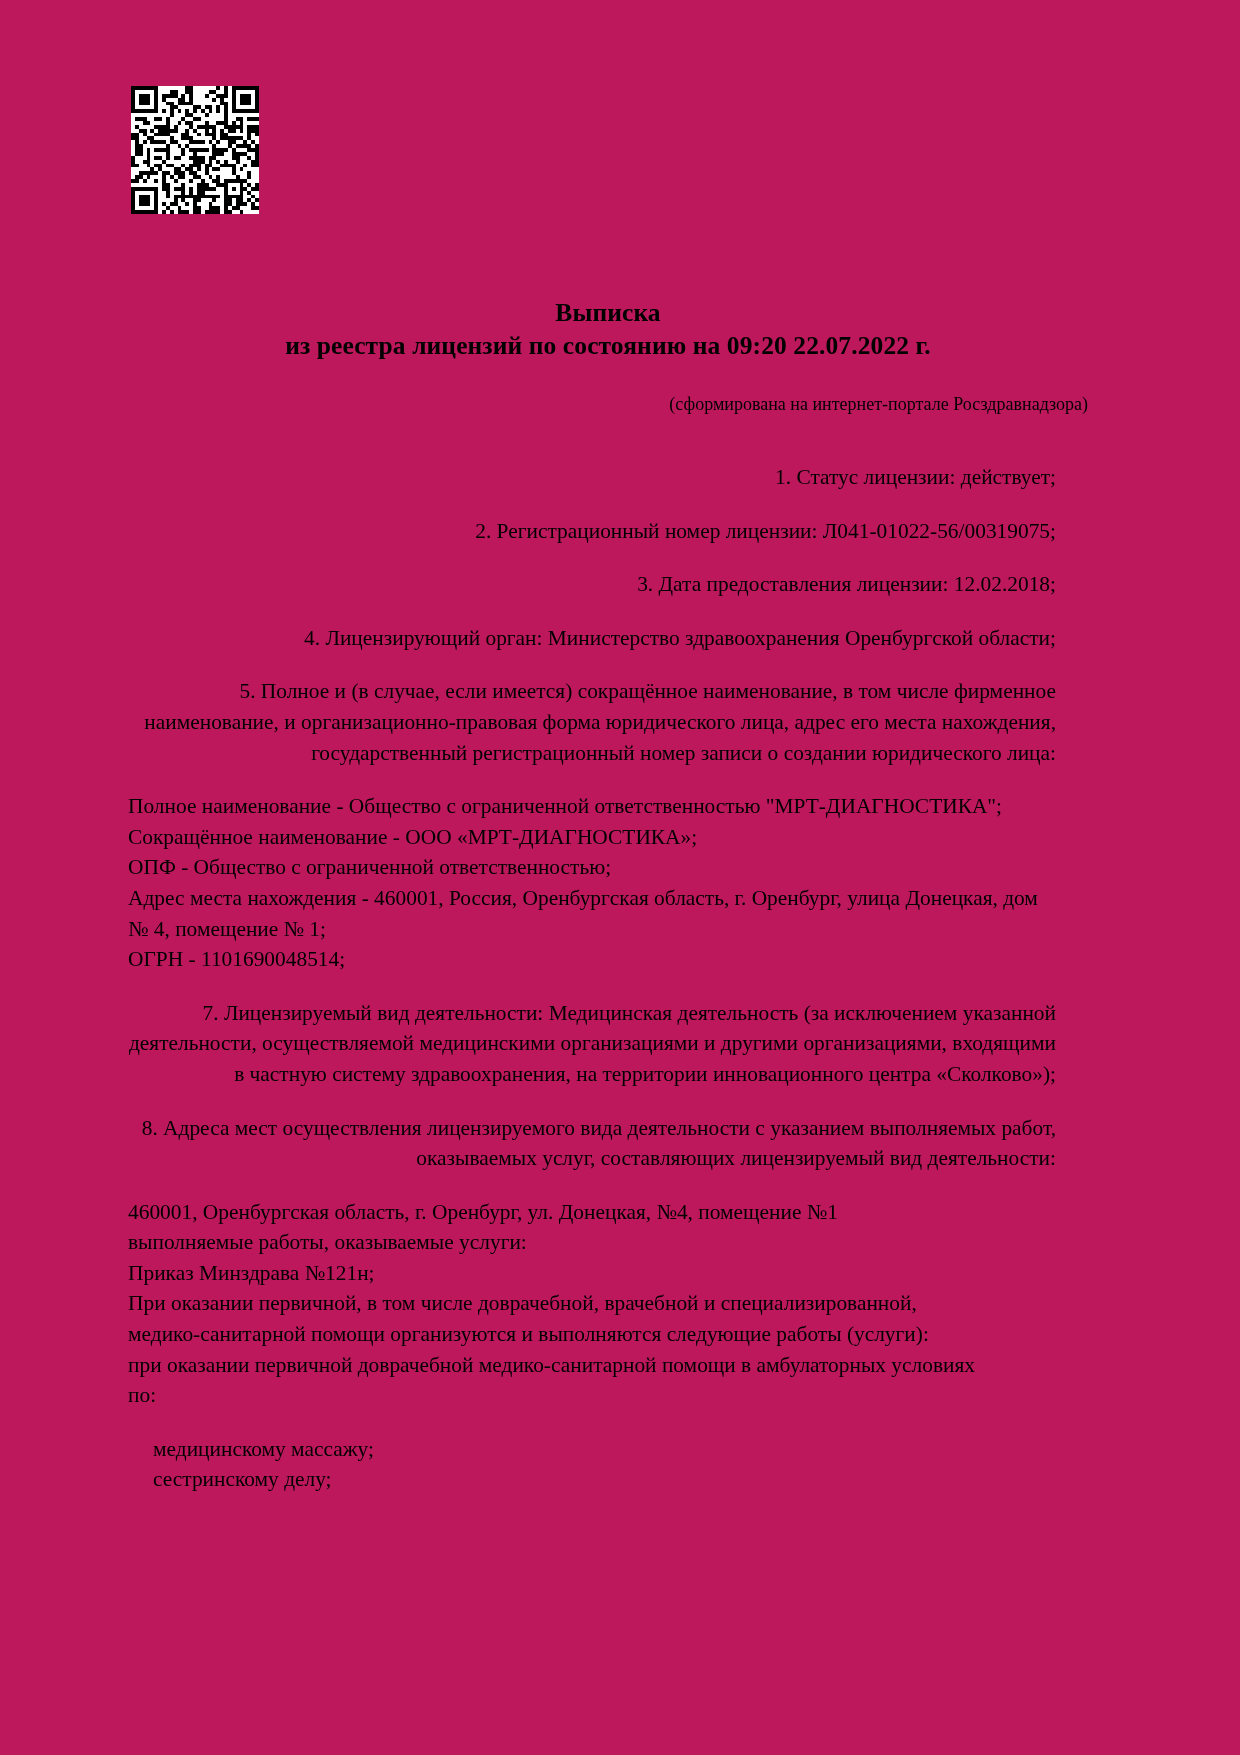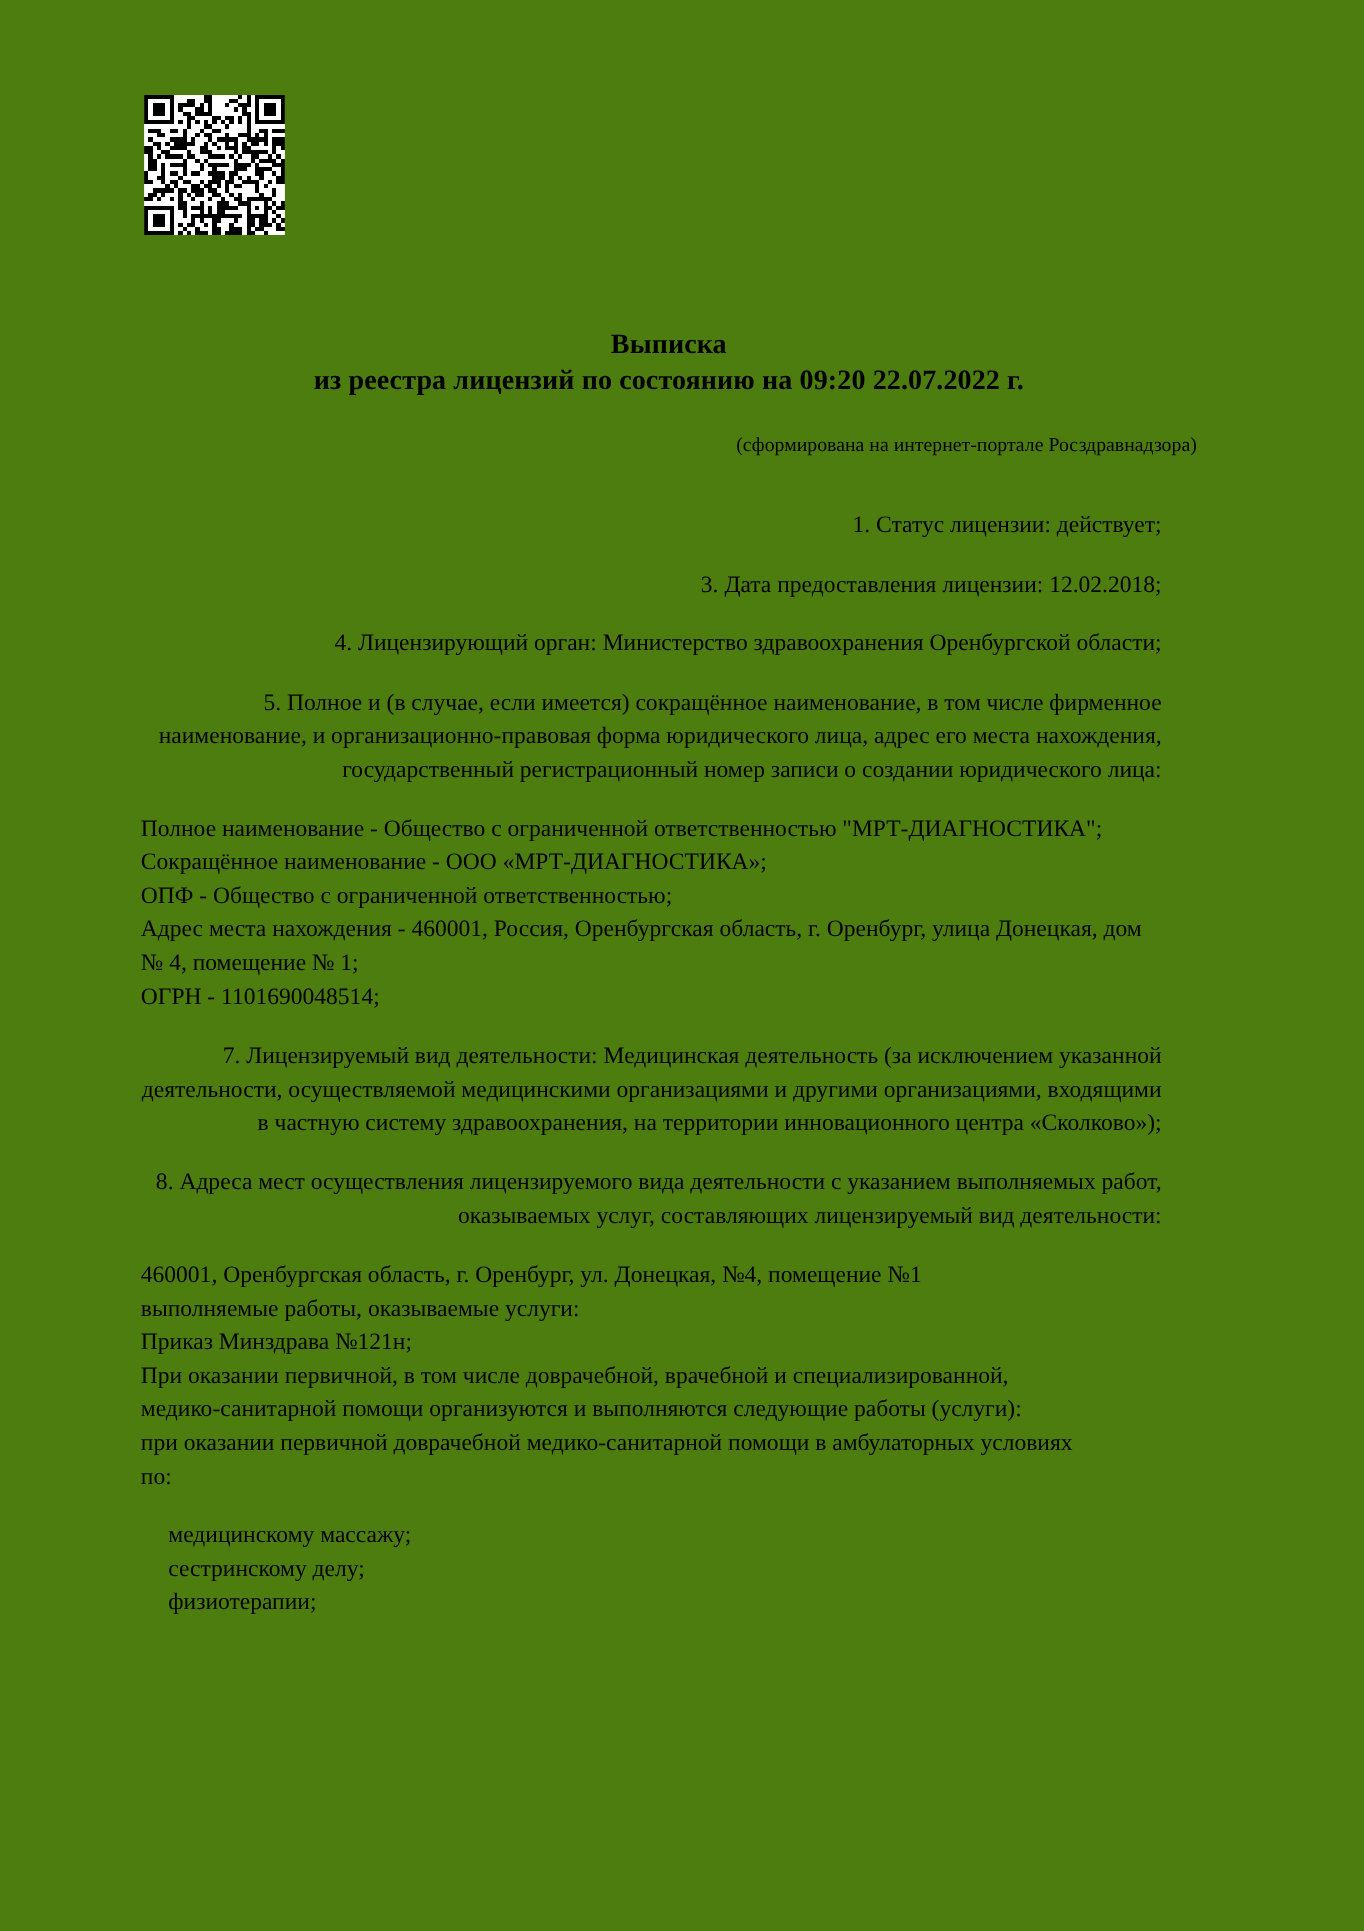--- a/index.html
+++ b/index.html
@@ -12,21 +12,21 @@
     height: 1755px;
     font-family: "Liberation Serif", "DejaVu Serif", serif;
     color: #000000;
     position: relative;
     overflow: hidden;
   }
   .page {
     position: relative;
     width: 1240px;
     height: 1755px;
-    background: #4d7c0f;
+    background: #be185d;
   }
 
   
   .qr-wrap {
     position: absolute;
     left: 131px;
     top: 86px;
     width: 128px;
     height: 128px;
   }
@@ -626,35 +626,35 @@
 
   <div class="title-block">
     <div class="title-line">Выписка</div>
     <div class="title-line">из реестра лицензий по состоянию на 09:20 22.07.2022 г.</div>
   </div>
 
   <div class="subtitle">(сформирована на интернет-портале Росздравнадзора)</div>
 
   <div class="body-block">
     <p class="para">1. Статус лицензии: действует;</p>
+    <p class="para">2. Регистрационный номер лицензии: Л041-01022-56/00319075;</p>
     <p class="para">3. Дата предоставления лицензии: 12.02.2018;</p>
     <p class="para">4. Лицензирующий орган: Министерство здравоохранения Оренбургской области;</p>
     <p class="para">5. Полное и (в случае, если имеется) сокращённое наименование, в том числе фирменное наименование, и организационно-правовая форма юридического лица, адрес его места нахождения, государственный регистрационный номер записи о создании юридического лица:</p>
     <p class="block-lines">Полное наименование - Общество с ограниченной ответственностью "МРТ-ДИАГНОСТИКА";
 Сокращённое наименование - ООО «МРТ-ДИАГНОСТИКА»;
 ОПФ - Общество с ограниченной ответственностью;
 Адрес места нахождения - 460001, Россия, Оренбургская область, г. Оренбург, улица Донецкая, дом № 4, помещение № 1;
 ОГРН - 1101690048514;</p>
     <p class="para">7. Лицензируемый вид деятельности: Медицинская деятельность (за исключением указанной деятельности, осуществляемой медицинскими организациями и другими организациями, входящими в частную систему здравоохранения, на территории инновационного центра «Сколково»);</p>
     <p class="para">8. Адреса мест осуществления лицензируемого вида деятельности с указанием выполняемых работ, оказываемых услуг, составляющих лицензируемый вид деятельности:</p>
     <p class="block-lines tight">460001, Оренбургская область, г. Оренбург, ул. Донецкая, №4, помещение №1
 выполняемые работы, оказываемые услуги:
 Приказ Минздрава №121н;
 При оказании первичной, в том числе доврачебной, врачебной и специализированной,
 медико-санитарной помощи организуются и выполняются следующие работы (услуги):
   при оказании первичной доврачебной медико-санитарной помощи в амбулаторных условиях
 по:</p>
     <p class="sub-item">медицинскому массажу;</p>
     <p class="sub-item">сестринскому делу;</p>
-    <p class="sub-item">физиотерапии;</p>
   </div>
 
 </div>
 
 </body></html>

